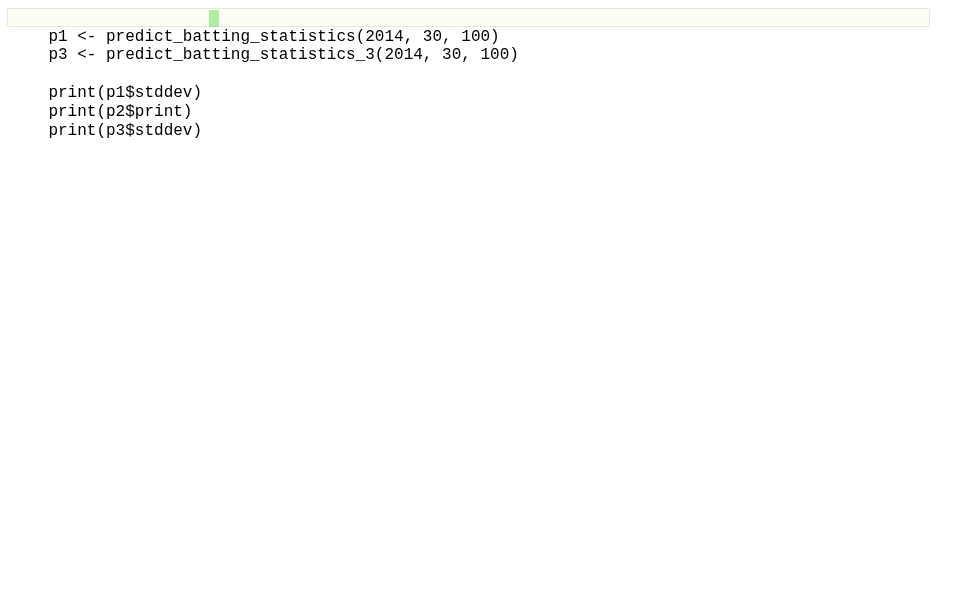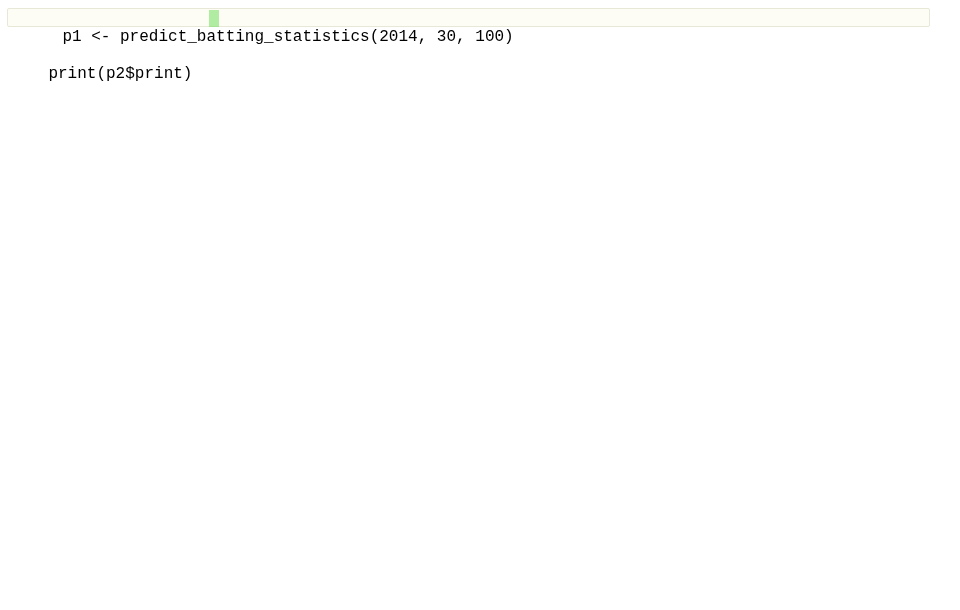--- a/index.html
+++ b/index.html
@@ -25,39 +25,48 @@
     .code-line {
       white-space: pre;
       height: 19px;
       position: relative;
     }
     .current-line {
       background: #fdfdf5;
       border: 1px solid #e8e8d8;
       border-radius: 2px;
       margin-left: -3px;
-      padding-left: 16px;
+      padding-left: 2px;
       margin-right: 20px;
     }
     .cursor {
       position: absolute;
       width: 10px;
       height: 17px;
       background: rgba(100, 220, 80, 0.5);
       top: 1px;
       pointer-events: none;
     }
   </style>
 </head>
 <body>
 
 <div class="editor">
   <div class="code-line current-line">
     <span>p1 &lt;- predict_batting_statistics(2014, 30, 100)</span>
     <span class="cursor" style="left: 201px;"></span>
   </div>
   <div class="code-line">
+    <span>p3 &lt;- predict_batting_statistics_3(2014, 30, 100)</span>
+  </div>
+  <div class="code-line">
     <span></span>
+  </div>
+  <div class="code-line">
+    <span>print(p1$stddev)</span>
   </div>
   <div class="code-line">
     <span>print(p2$print)</span>
   </div>
+  <div class="code-line">
+    <span>print(p3$stddev)</span>
+  </div>
 </div>
 
 </body></html>

